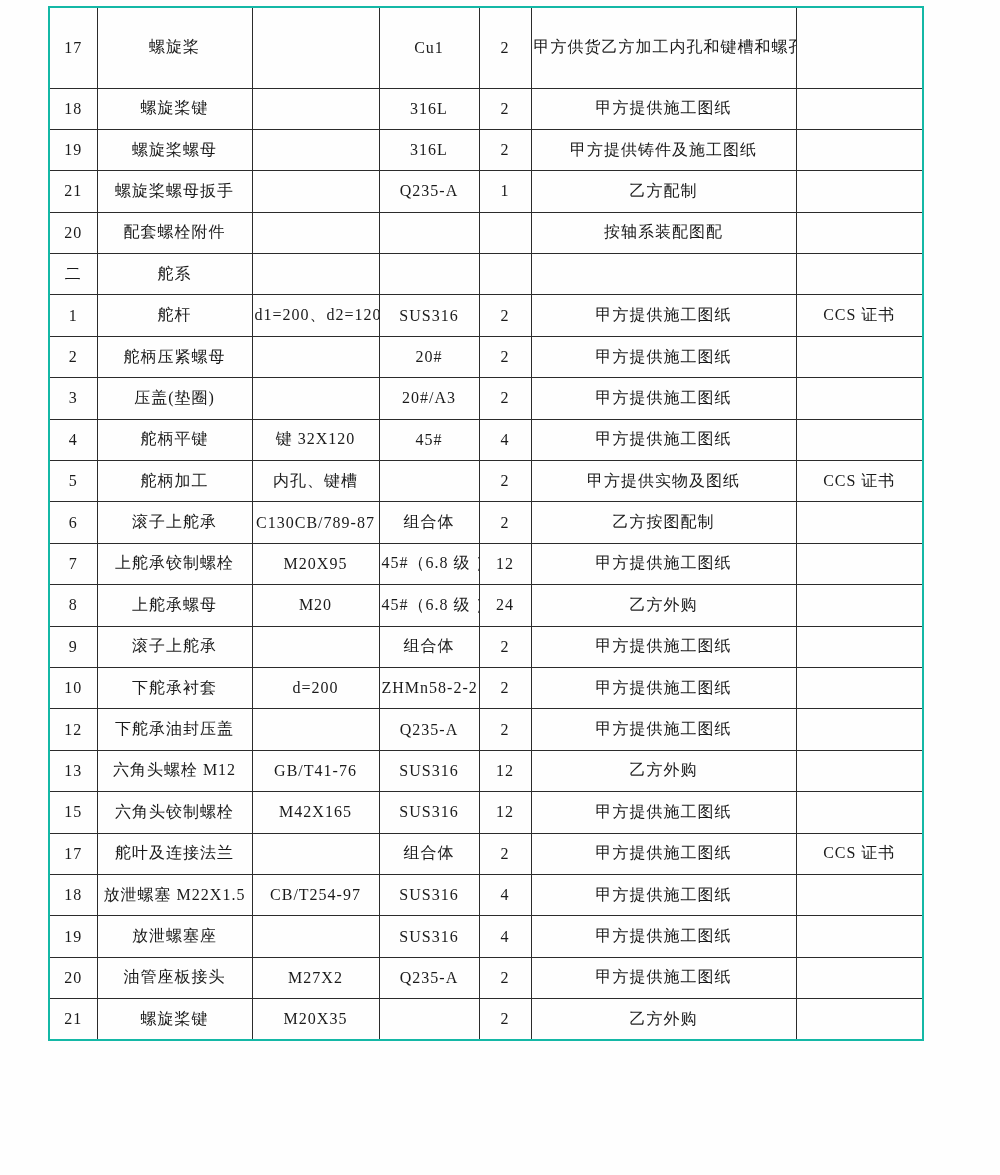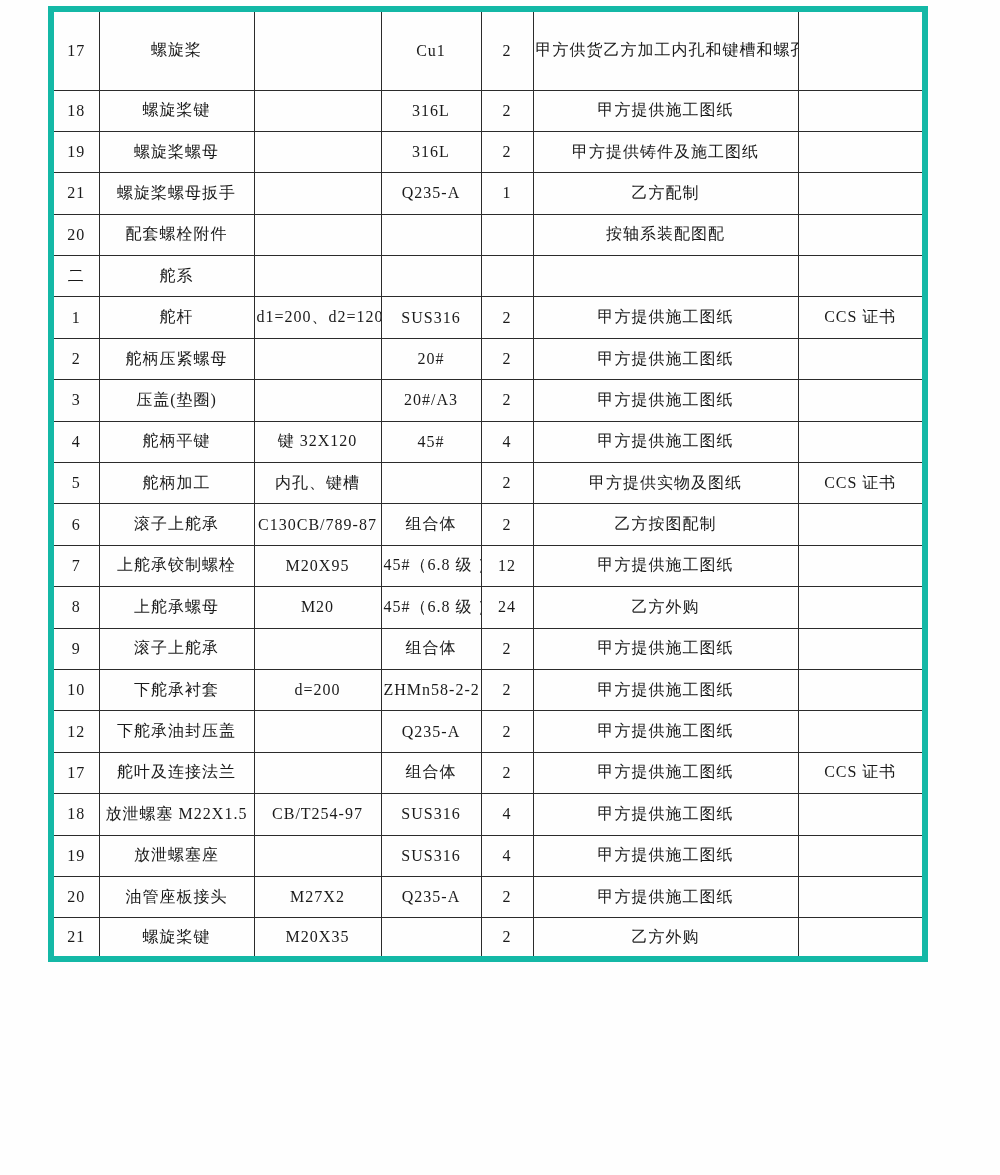--- a/index.html
+++ b/index.html
@@ -14,21 +14,21 @@
     background: #fefefe;
     font-family: "Liberation Serif", "DejaVu Serif", serif;
   }
   table.parts {
     position: absolute;
     left: 48px;
     top: 6px;
     width: 874px;
     border-collapse: collapse;
     table-layout: fixed;
-    border: 6px solid #14b8a6;
+    border: 2px solid #14b8a6;
   }
   table.parts td {
     border: 1.5px solid #2b2b2b;
     text-align: center;
     vertical-align: middle;
     font-size: 16px;
     color: #1a1a1a;
     letter-spacing: 1px;
     padding: 0 2px;
     overflow: hidden;
@@ -212,20 +212,38 @@
         <tr>
           <td class="cell-seq">12</td>
           <td class="cell-name">下舵承油封压盖</td>
           <td class="cell-spec"></td>
           <td class="cell-material">Q235-A</td>
           <td class="cell-qty">2</td>
           <td class="cell-remark">甲方提供施工图纸</td>
           <td class="cell-cert"></td>
         </tr>
         <tr>
+          <td class="cell-seq">13</td>
+          <td class="cell-name">六角头螺栓 M12</td>
+          <td class="cell-spec">GB/T41-76</td>
+          <td class="cell-material">SUS316</td>
+          <td class="cell-qty">12</td>
+          <td class="cell-remark">乙方外购</td>
+          <td class="cell-cert"></td>
+        </tr>
+        <tr>
+          <td class="cell-seq">15</td>
+          <td class="cell-name">六角头铰制螺栓</td>
+          <td class="cell-spec">M42X165</td>
+          <td class="cell-material">SUS316</td>
+          <td class="cell-qty">12</td>
+          <td class="cell-remark">甲方提供施工图纸</td>
+          <td class="cell-cert"></td>
+        </tr>
+        <tr>
           <td class="cell-seq">17</td>
           <td class="cell-name">舵叶及连接法兰</td>
           <td class="cell-spec"></td>
           <td class="cell-material">组合体</td>
           <td class="cell-qty">2</td>
           <td class="cell-remark">甲方提供施工图纸</td>
           <td class="cell-cert">CCS 证书</td>
         </tr>
         <tr>
           <td class="cell-seq">18</td>

